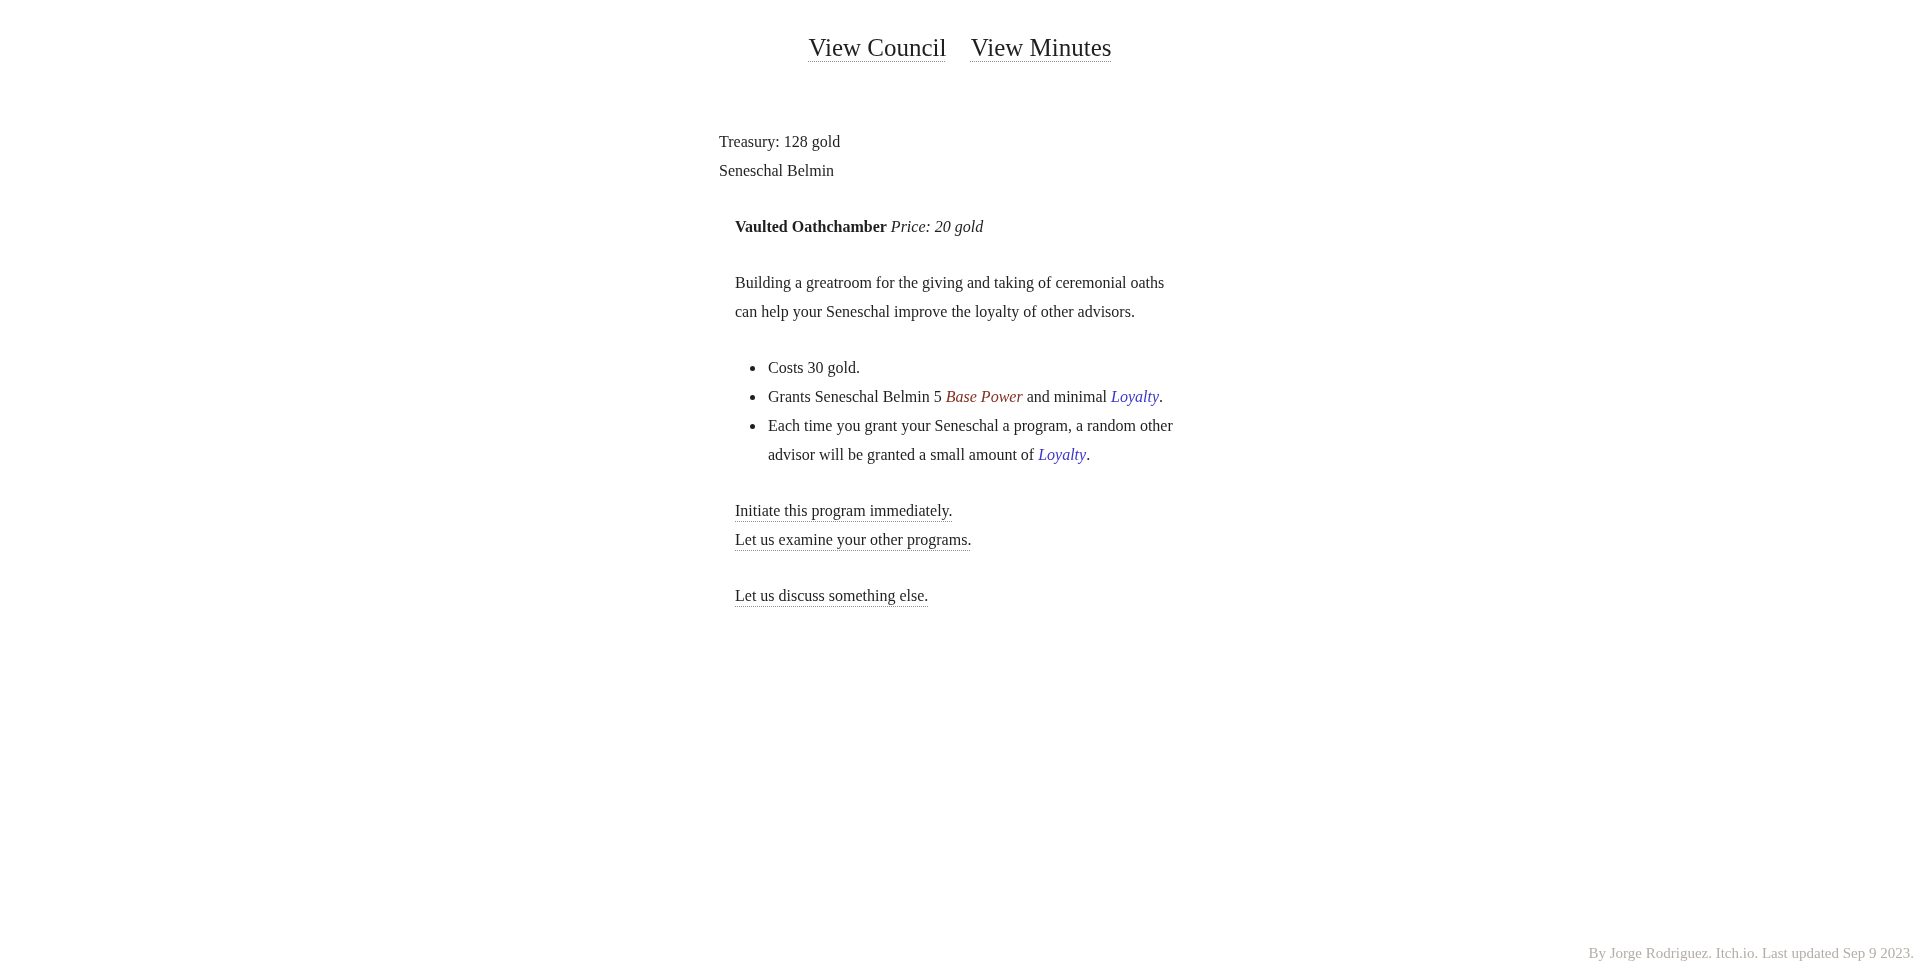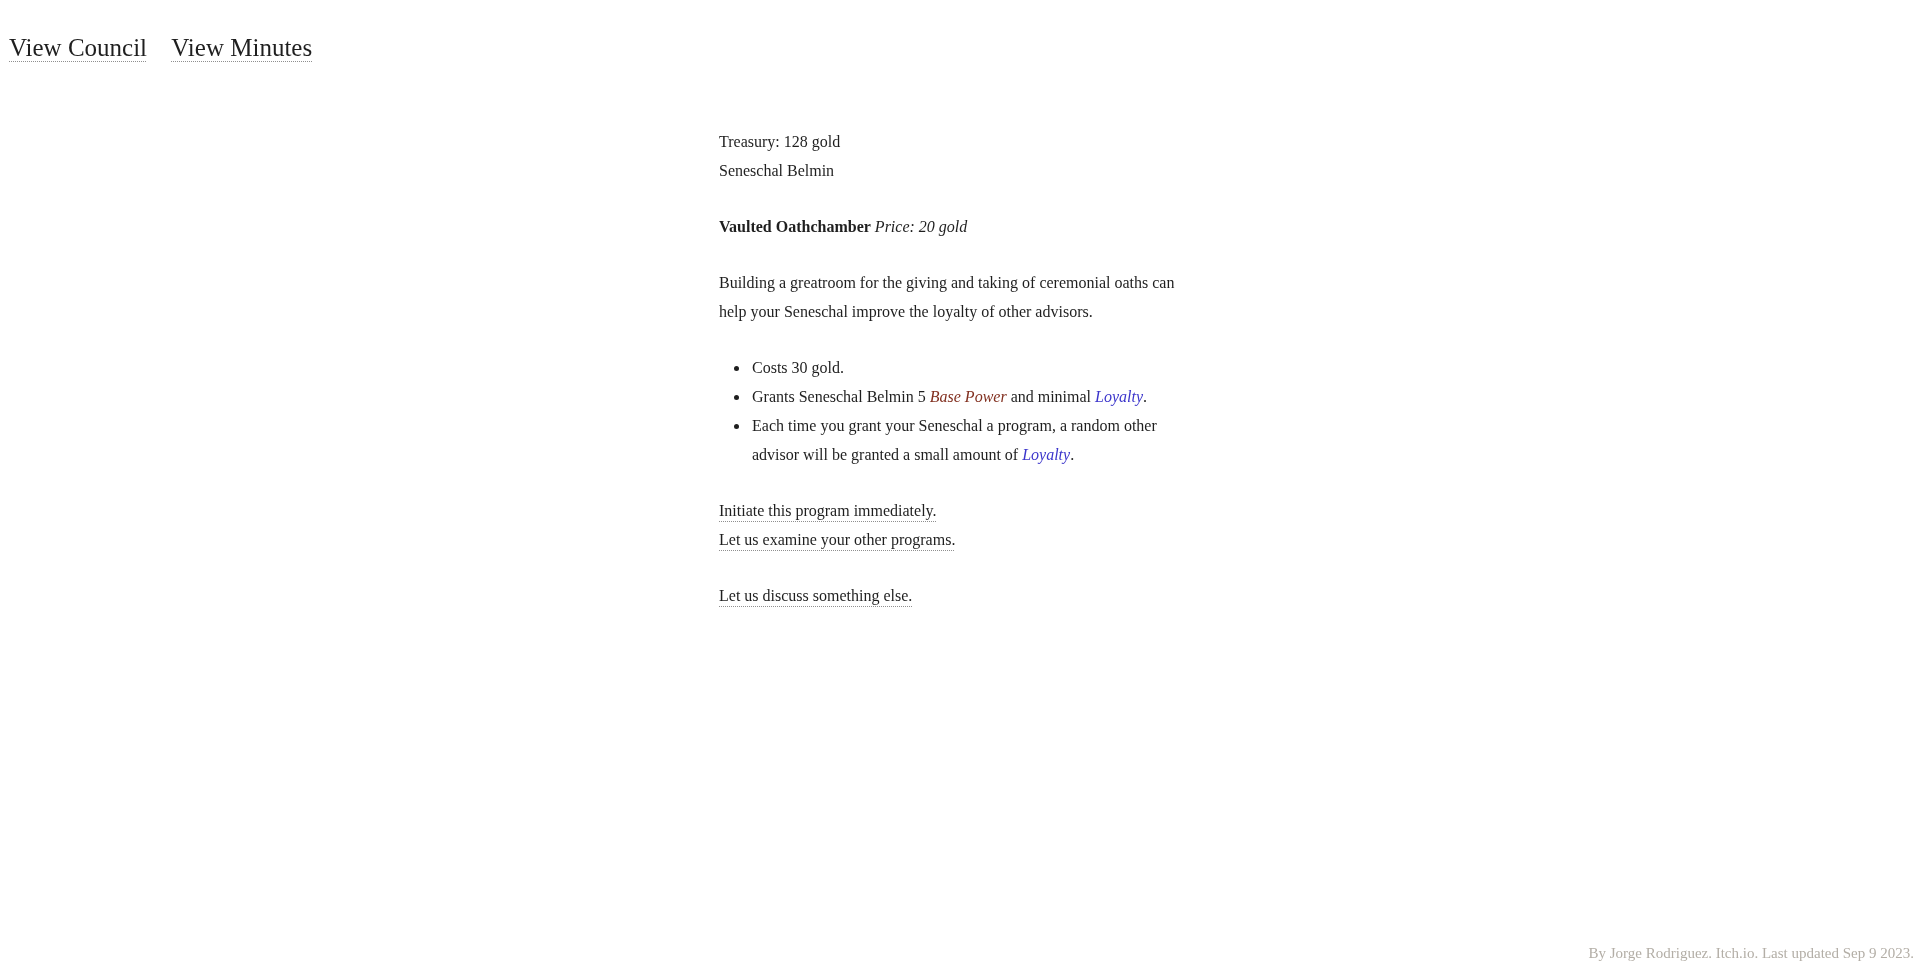--- a/index.html
+++ b/index.html
@@ -21,37 +21,37 @@
   a{
     color:inherit;
     cursor:pointer;
     text-decoration-line:underline;
     text-decoration-style:dotted;
     text-decoration-color:var(--underline);
     text-decoration-thickness:1px;
     text-underline-offset:5px;
   }
   nav{
-    text-align:left;
+    text-align:center;
     padding-top:33px;
     font-size:25px;
     line-height:30px;
   }
   nav a{margin:0 9px;}
   main{
     width:482px;
     margin:64px auto 0;
     font-size:16px;
     line-height:29px;
   }
   .status-block div{margin:0;}
   .advisor{
     margin-left:16px;
   }
-  main p, main ul{margin:27px 0;}
+  main p, main ul{margin:27px 16px;}
   .heading{font-style:normal;}
   .heading strong{font-weight:bold;}
   .price{font-style:italic;}
   ul{padding-left:31px;}
   li{margin:0;padding-left:2px;}
   em.power{font-style:italic;color:var(--power);font-family:Liberation Serif, serif;}
   em.loyalty{font-style:italic;color:var(--loyalty);}
   .action-links{line-height:29px;}
   footer{
     position:fixed;

